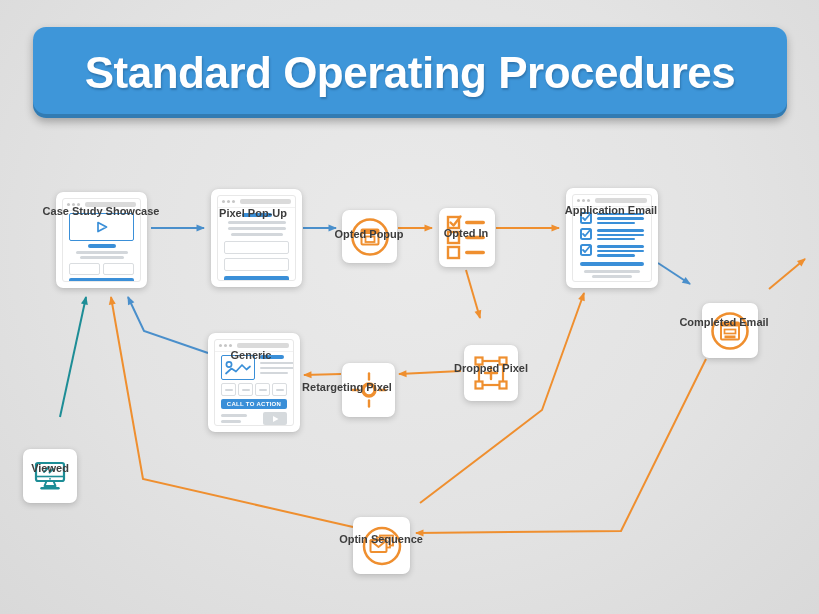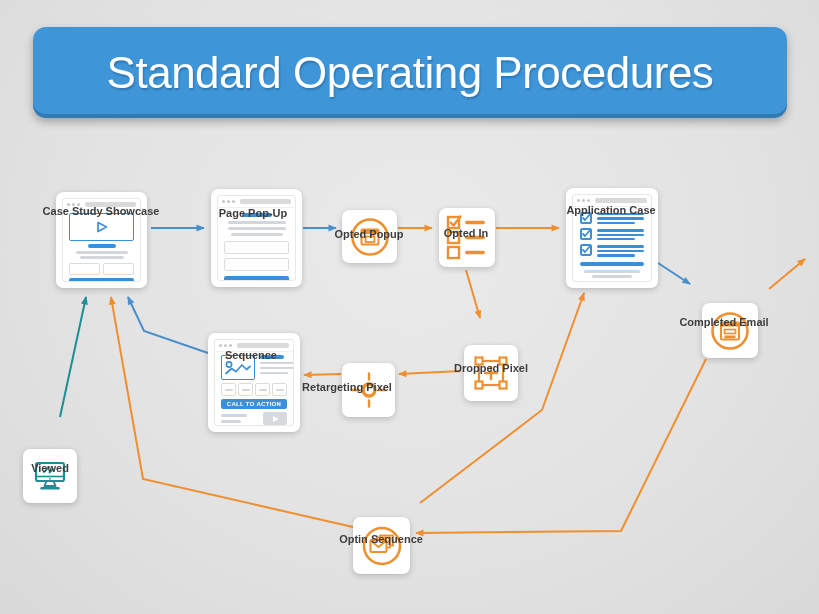--- a/index.html
+++ b/index.html
@@ -4,21 +4,21 @@
 <style>
   html,body{margin:0;padding:0;}
   body{font-family:"Liberation Sans",sans-serif;}
   .stage{position:relative;width:819px;height:614px;overflow:hidden;
          background:radial-gradient(ellipse at 50% 40%, #eaeaea 0%, #e3e3e3 55%, #d9d9d9 100%);}
   
   .banner{position:absolute;left:33px;top:27px;width:754px;height:91px;border-radius:13px;
           background:linear-gradient(var(--banner-blue,#3E96D9),var(--banner-blue,#3E96D9));
           box-shadow:0 4px 8px rgba(0,0,0,.28), inset 0 -4px 0 rgba(0,0,0,.18);
           display:flex;align-items:center;justify-content:center;}
-  .banner h1{margin:0;font-size:44px;font-weight:normal;color:#fff;letter-spacing:-.5px;
+  .banner h1{margin:0;font-size:44px;font-weight:bold;color:#fff;letter-spacing:-.5px;
              text-shadow:1px 2px 2px rgba(20,60,100,.35);}
   
   .flow{position:absolute;left:0;top:0;z-index:1;}
   
   .card{position:absolute;z-index:2;background:#fff;border-radius:7px;
         box-shadow:0 2px 6px rgba(0,0,0,.18),0 0 1px rgba(0,0,0,.10);}
   .icon-card{display:flex;align-items:center;justify-content:center;}
   .node-label{position:absolute;z-index:3;transform:translateX(-50%);white-space:nowrap;
               font-size:11px;font-weight:bold;color:#3d3d3d;margin-top:32px;}
   
@@ -82,26 +82,26 @@
         <polyline points="60,417 86,297" fill="none" stroke="#1D8D96" stroke-width="2" marker-end="url(#arrow-teal)"></polyline>
         <polyline points="353,527 143,479 111,297" fill="none" stroke="#EF8F2F" stroke-width="2" marker-end="url(#arrow-orange)"></polyline>
         <polyline points="420,503 542,410 584,293" fill="none" stroke="#EF8F2F" stroke-width="2" marker-end="url(#arrow-orange)"></polyline>
         <polyline points="658,263 690,284" fill="none" stroke="#4A8FCB" stroke-width="2" marker-end="url(#arrow-blue)"></polyline>
         <polyline points="706,359 621,531 416,533" fill="none" stroke="#EF8F2F" stroke-width="2" marker-end="url(#arrow-orange)"></polyline>
         <polyline points="769,289 805,259" fill="none" stroke="#EF8F2F" stroke-width="2" marker-end="url(#arrow-orange)"></polyline>
       </g>
   </svg>
 
   <div class="node-label" style="left:101px;top:173px">Case Study Showcase</div>
-  <div class="node-label" style="left:253px;top:175px">Page Pop-Up</div>
+  <div class="node-label" style="left:253px;top:175px">Pixel Pop-Up</div>
   <div class="node-label" style="left:369px;top:196px">Opted Popup</div>
   <div class="node-label" style="left:466px;top:195px">Opted In</div>
-  <div class="node-label" style="left:611px;top:172px">Application Case</div>
+  <div class="node-label" style="left:611px;top:172px">Application Email</div>
   <div class="node-label" style="left:724px;top:284px">Completed Email</div>
-  <div class="node-label" style="left:251px;top:317px">Sequence</div>
+  <div class="node-label" style="left:251px;top:317px">Generic</div>
   <div class="node-label" style="left:347px;top:349px">Retargeting Pixel</div>
   <div class="node-label" style="left:491px;top:330px">Dropped Pixel</div>
   <div class="node-label" style="left:50px;top:430px">Viewed</div>
   <div class="node-label" style="left:381px;top:501px">Optin Sequence</div>
 
   <div class="card" style="left:56px;top:192px;width:91px;height:96px">
     <div class="browser">
       <div class="chrome">
         <span class="dot"></span>
         <span class="dot"></span>

